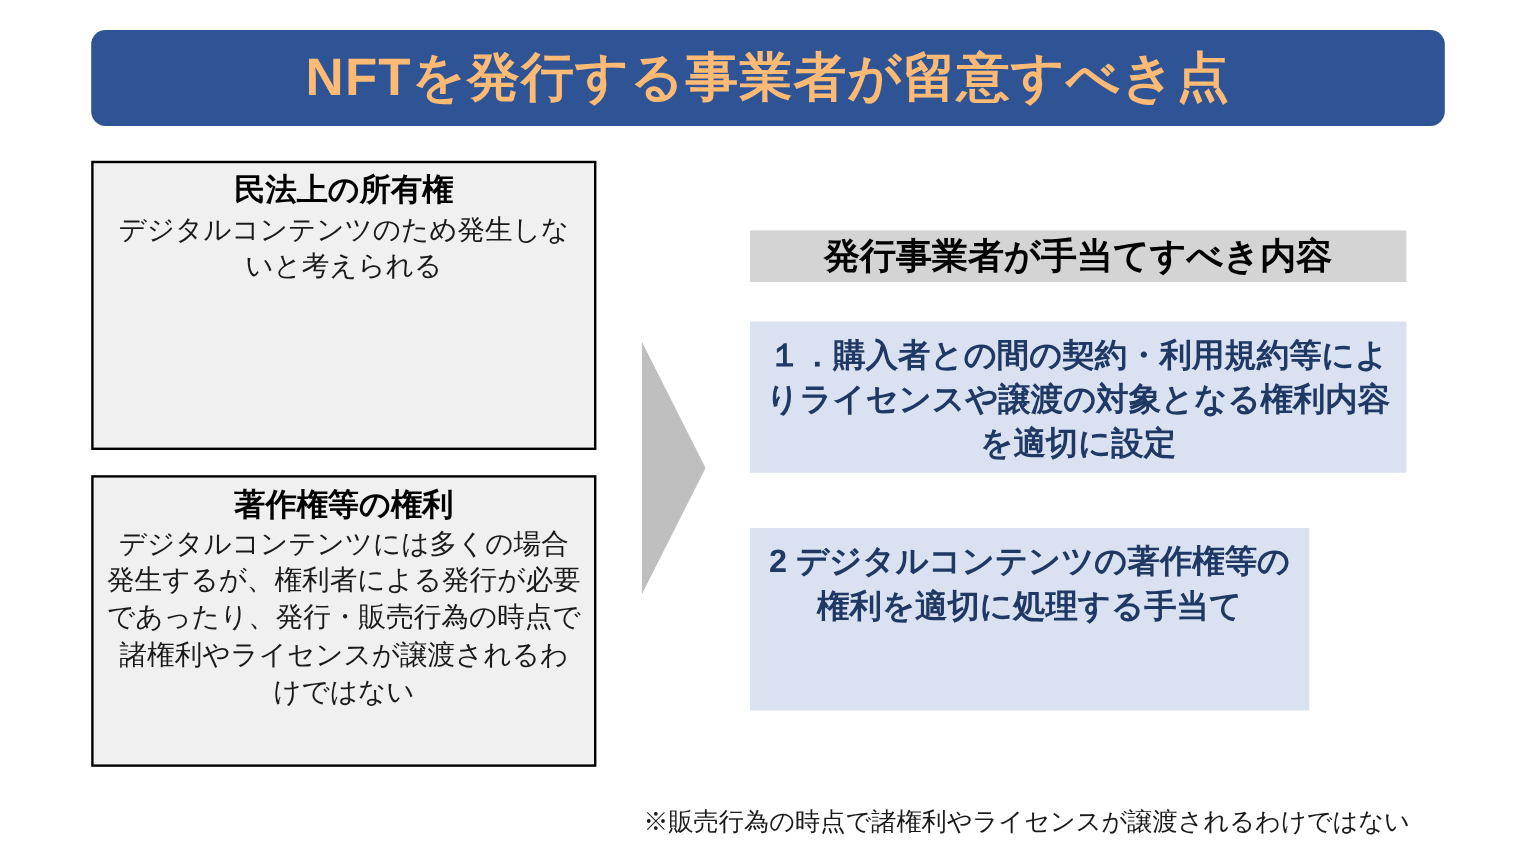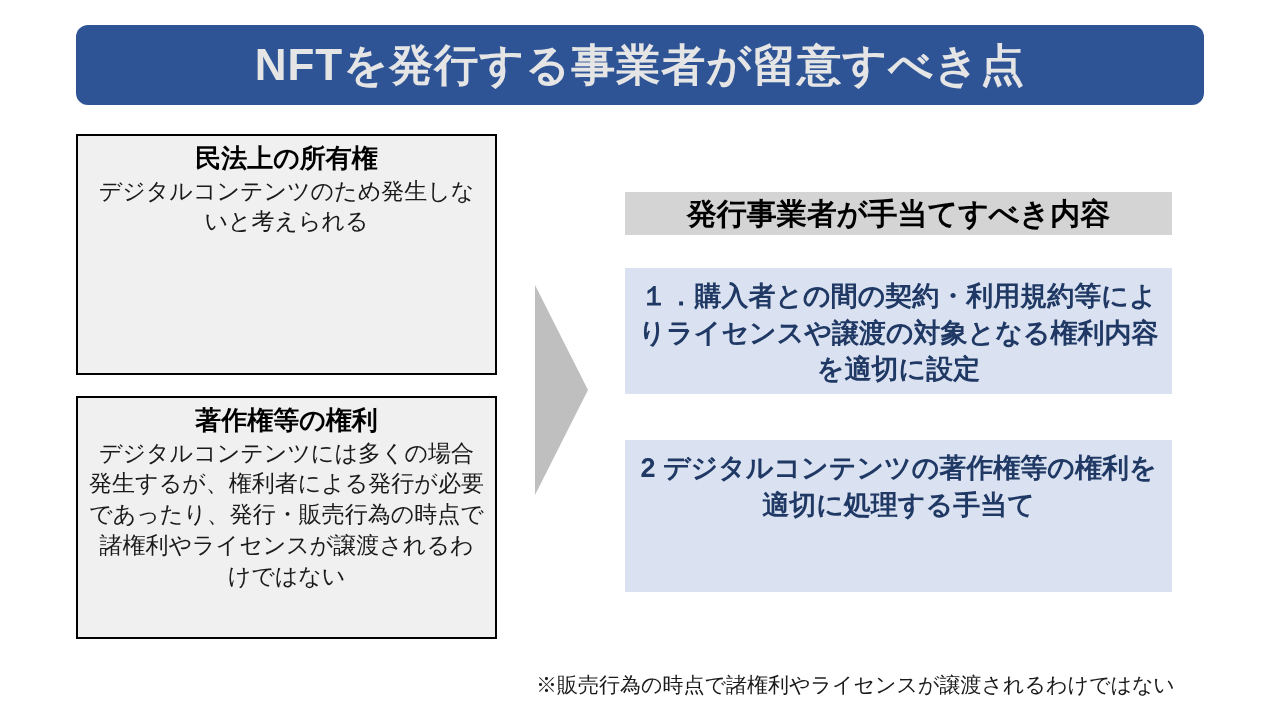--- a/index.html
+++ b/index.html
@@ -28,21 +28,21 @@
     width: 1128px;
     height: 80px;
     background: #2E5495;
     border-radius: 12px;
     display: flex;
     align-items: center;
     justify-content: center;
     box-sizing: border-box;
   }
   .title-text {
-    color: #e5e5e5;
+    color: #fdba74;
     font-size: 44px;
     font-weight: bold;
     letter-spacing: 1px;
     line-height: 1;
     white-space: nowrap;
     font-family: "Liberation Sans", "DejaVu Sans", sans-serif;
   }
 
   
   .issue-box {
@@ -122,21 +122,21 @@
   }
   #measure-box-1 {
     left: 625px;
     top: 268px;
     width: 547px;
     height: 126px;
   }
   #measure-box-2 {
     left: 625px;
     top: 440px;
-    width: 547px;
+    width: 466px;
     height: 152px;
   }
   .measure-text {
     font-size: 27px;
     font-weight: bold;
     color: #1F3864;
     line-height: 1.36;
     margin: 0;
     font-family: "Liberation Sans", "DejaVu Sans", sans-serif;
   }

